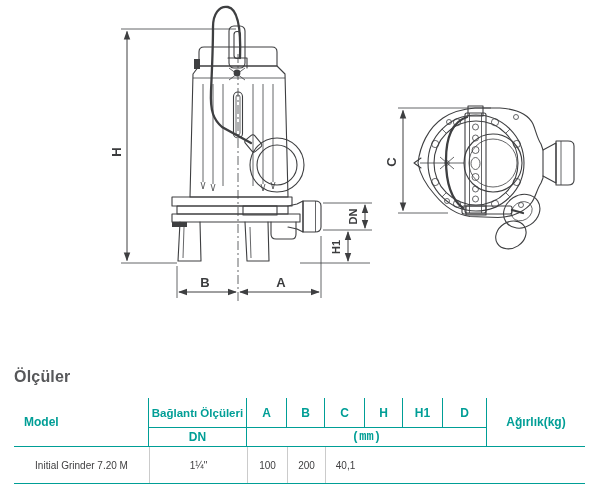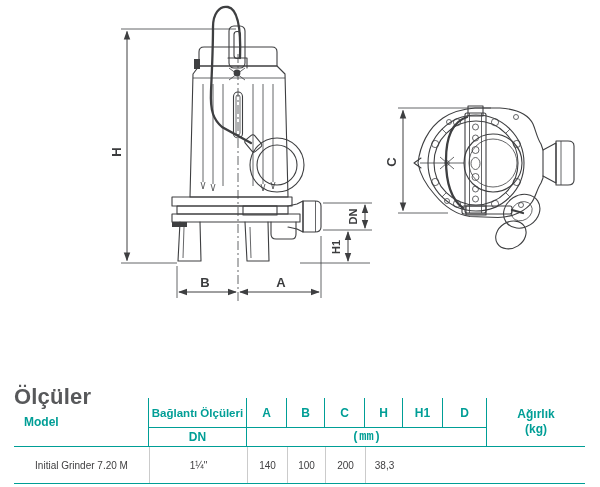--- a/index.html
+++ b/index.html
@@ -7,35 +7,35 @@
          font-family:"Liberation Sans", sans-serif;}
   .drawing{position:absolute;left:0;top:0;}
   .drawing path,.drawing line,.drawing rect,.drawing circle,.drawing ellipse{vector-effect:non-scaling-stroke;}
   .ln{stroke:#3e3f41;stroke-width:1.1;fill:none;stroke-linejoin:round;stroke-linecap:round;}
   .lnthin{stroke:#3e3f41;stroke-width:0.8;fill:none;}
   .dim{stroke:#3e3f41;stroke-width:1;fill:none;}
   .cable{stroke:#3e3f41;stroke-width:2.3;fill:none;stroke-linecap:round;}
   .fillc{fill:#3e3f41;stroke:none;}
   .dimtxt{font-family:"Liberation Sans",sans-serif;font-weight:bold;fill:#3b3c3e;font-size:13px;}
   .dimtxt.small{font-size:11px;}
-  .title{position:absolute;left:14px;top:384px;margin:0;font-size:22px;font-weight:bold;
+  .title{position:absolute;left:14px;top:368px;margin:0;font-size:16px;font-weight:bold;
          color:#57585a;letter-spacing:0.2px;}
   .tbl{position:absolute;left:14px;top:398px;width:571px;}
   .thead{display:grid;grid-template-columns:135px 98px 40px 38px 40px 38px 40px 44px 98px;
          grid-template-rows:30px 18px;border-bottom:1.5px solid #009E96;}
   .hc{display:flex;align-items:center;justify-content:center;color:#009E96;font-weight:bold;
       font-size:12px;}
   .hc.model{grid-row:1/3;grid-column:1;justify-content:flex-start;padding-left:10px;
             border-right:1.5px solid #009E96;}
   .hc.conn{grid-row:1;grid-column:2;border-right:1.5px solid #009E96;border-bottom:1.5px solid #009E96;font-size:11.5px;}
   .hc.r1{grid-row:1;border-bottom:1.5px solid #009E96;}
   .hc.br{border-right:1.5px solid #009E96;}
   .hc.dn{grid-row:2;grid-column:2;border-right:1.5px solid #009E96;}
   .hc.mm{grid-row:2;grid-column:3/9;border-right:1.5px solid #009E96;font-family:Liberation Mono, monospace;}
-  .hc.weight{grid-row:1/3;grid-column:9;flex-direction:column;line-height:1.25;}
+  .hc.weight{grid-row:1/3;grid-column:9;line-height:1.25;}
   .trow{display:grid;grid-template-columns:135px 98px 40px 38px 40px 38px 40px 44px 98px;
         grid-template-rows:36px;border-bottom:1.5px solid #009E96;}
   .dc{display:flex;align-items:center;justify-content:center;color:#414042;font-size:10px;}
   .dc + .dc{border-left:1px solid #cbcbcb;}
 </style>
 </head>
 <body>
 
 <div class="stage">
 
@@ -208,20 +208,19 @@
       <div class="hc weight">
         <span>Ağırlık</span>
         <span>(kg)</span>
       </div>
       <div class="hc dn">DN</div>
       <div class="hc mm">(mm)</div>
     </div>
     <div class="trow">
       <div class="dc">Initial Grinder 7.20 M</div>
       <div class="dc">1¼"</div>
-      <div class="dc">140</div>
       <div class="dc">100</div>
       <div class="dc">200</div>
-      <div class="dc">38,3</div>
+      <div class="dc">40,1</div>
     </div>
   </div>
 
 </div>
 
 </body></html>

